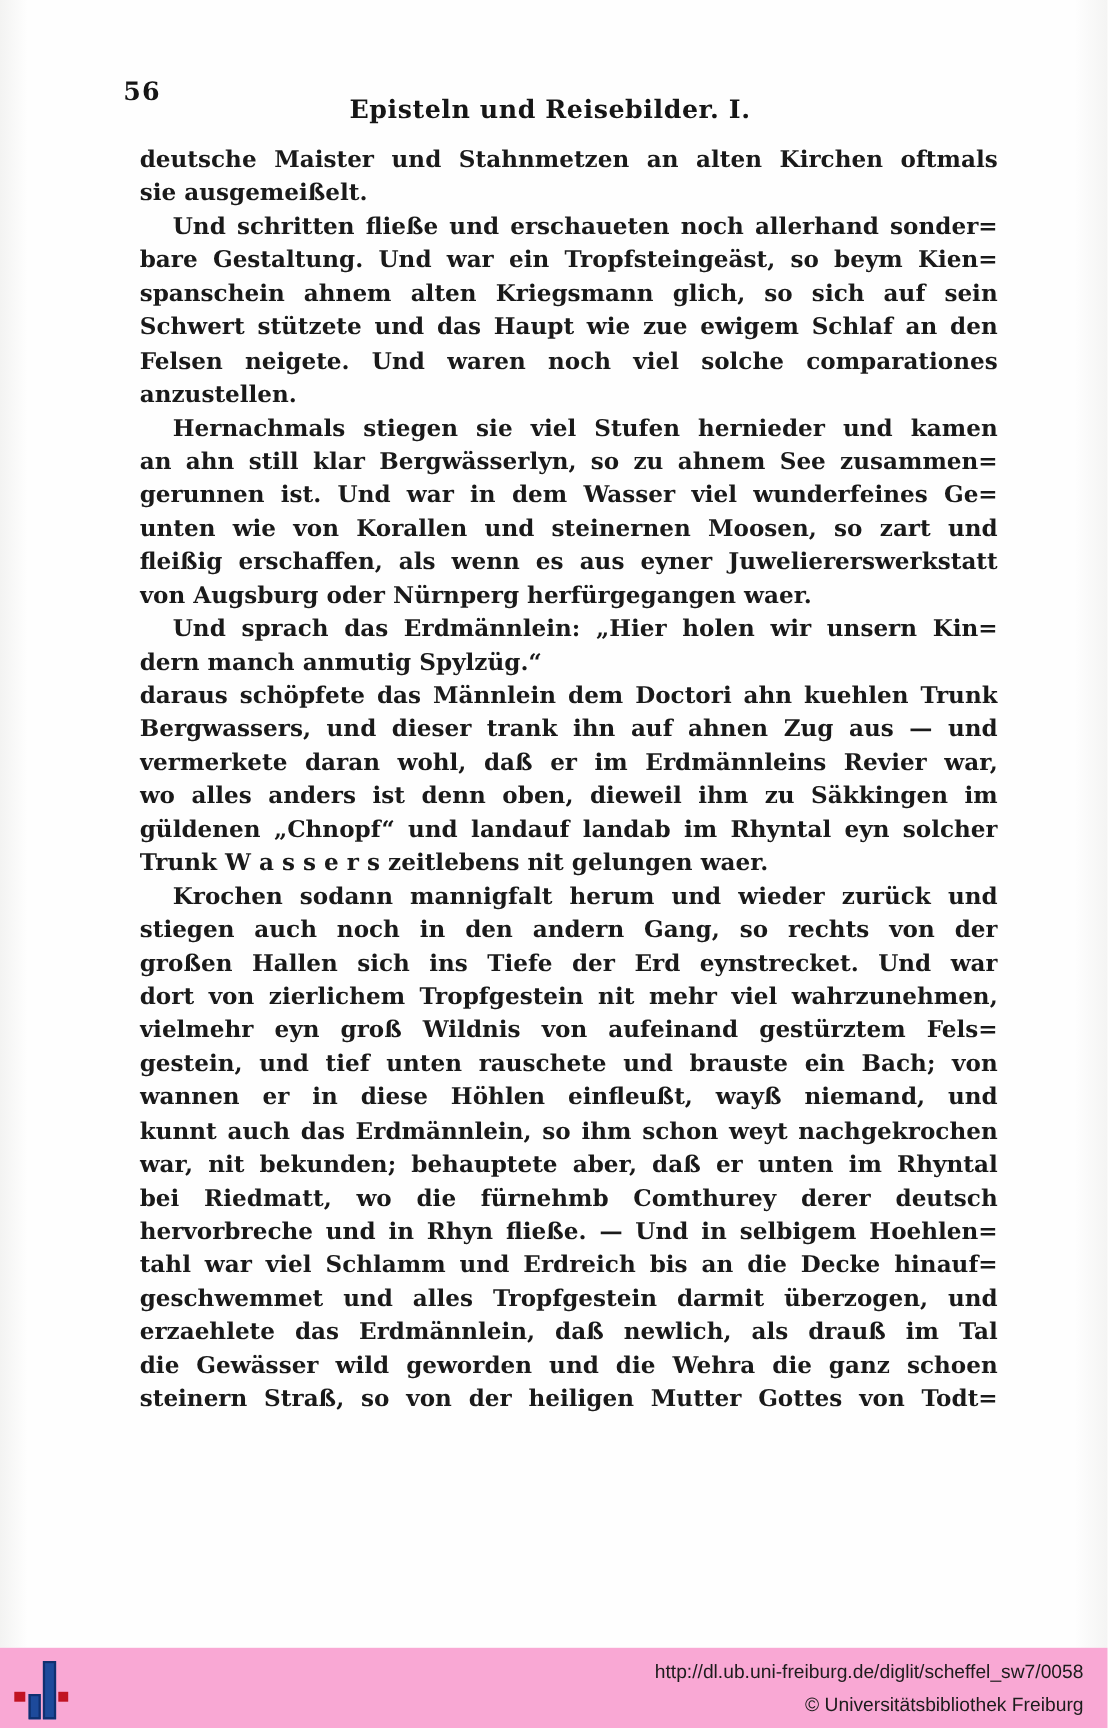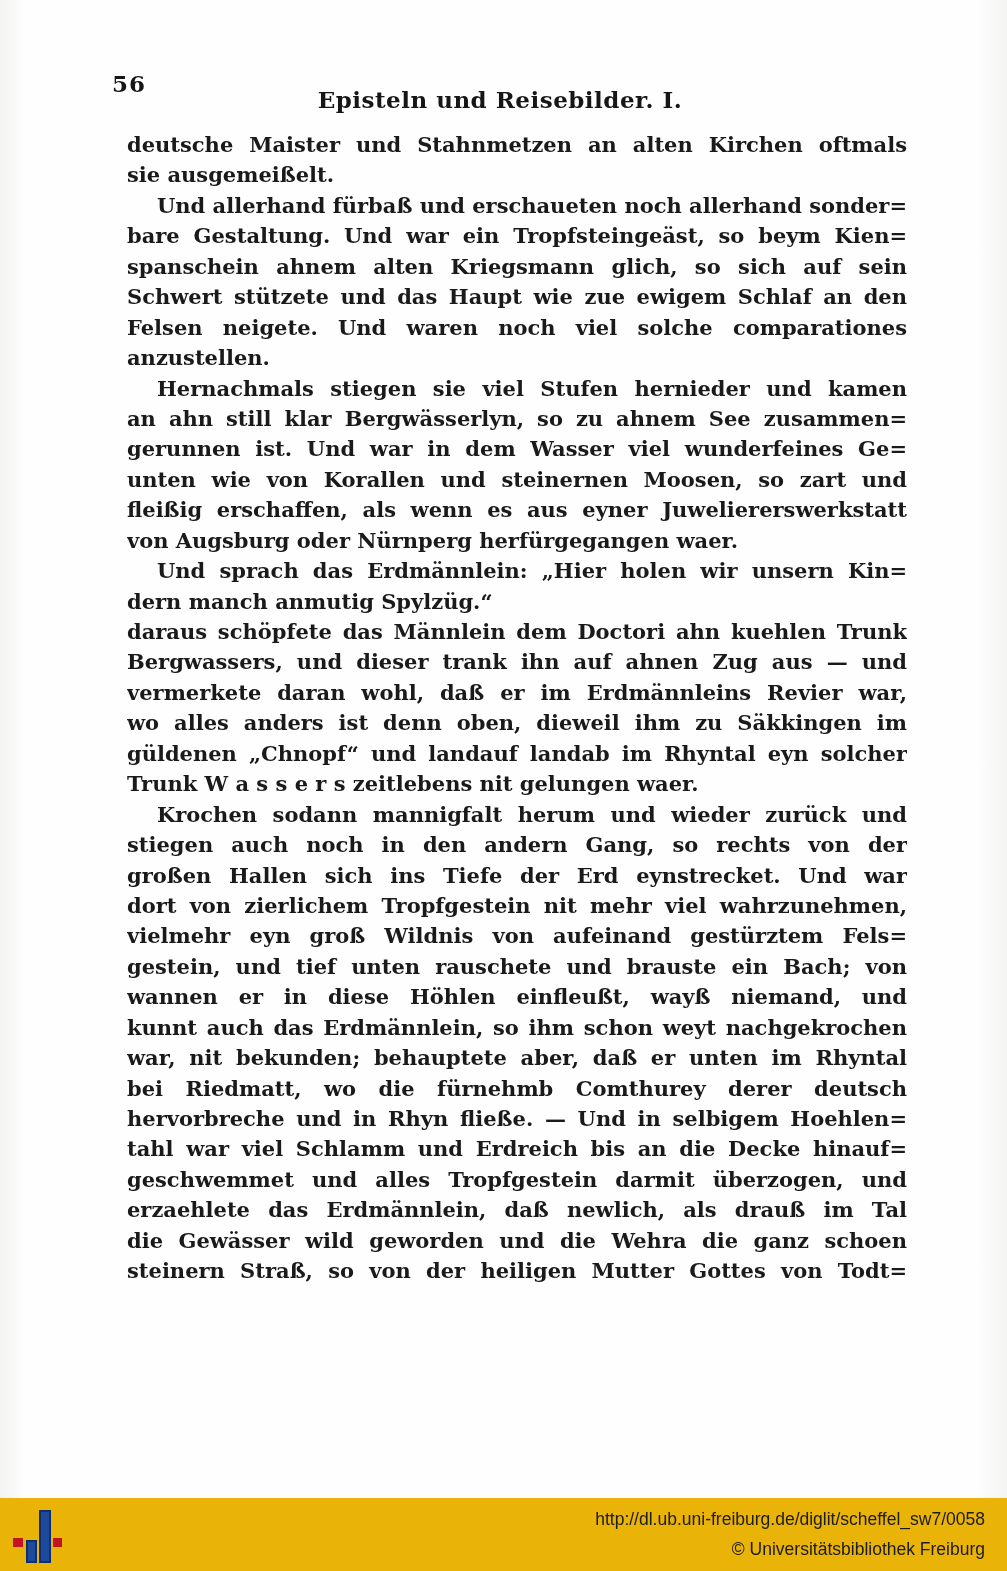--- a/index.html
+++ b/index.html
@@ -77,21 +77,21 @@
       <span class="page-number">56</span>
       <span class="running-title">Episteln und Reisebilder.  I.</span>
     </div>
 
     <div class="text-block" id="text-block">
         <div class="paragraph">
           <div class="text-line">deutsche Maister und Stahnmetzen an alten Kirchen oftmals</div>
           <div class="text-line no-justify">sie ausgemeißelt.</div>
         </div>
         <div class="paragraph">
-          <div class="text-line indent">Und allerhand fürbaß und erschaueten noch allerhand sonder=</div>
+          <div class="text-line indent">Und schritten fließe und erschaueten noch allerhand sonder=</div>
           <div class="text-line">bare Gestaltung.  Und war ein Tropfsteingeäst, so beym Kien=</div>
           <div class="text-line">spanschein ahnem alten Kriegsmann glich, so sich auf sein</div>
           <div class="text-line">Schwert stützete und das Haupt wie zue ewigem Schlaf an den</div>
           <div class="text-line">Felsen neigete.  Und waren noch viel solche comparationes</div>
           <div class="text-line no-justify">anzustellen.</div>
         </div>
         <div class="paragraph">
           <div class="text-line indent">Hernachmals stiegen sie viel Stufen hernieder und kamen</div>
           <div class="text-line">an ahn still klar Bergwässerlyn, so zu ahnem See zusammen=</div>
           <div class="text-line">gerunnen ist.  Und war in dem Wasser viel wunderfeines Ge=</div>
@@ -126,21 +126,21 @@
           <div class="text-line">tahl war viel Schlamm und Erdreich bis an die Decke hinauf=</div>
           <div class="text-line">geschwemmet und alles Tropfgestein darmit überzogen, und</div>
           <div class="text-line">erzaehlete das Erdmännlein, daß newlich, als drauß im Tal</div>
           <div class="text-line">die Gewässer wild geworden und die Wehra die ganz schoen</div>
           <div class="text-line">steinern Straß, so von der heiligen Mutter Gottes von Todt=</div>
         </div>
       </div>
 
   </div>
 
-  <div class="footer" style="background: #eab308;">
+  <div class="footer" style="background: #f9a8d4;">
 
     <div class="ub-logo">
       <div class="bar bar-tall" id="bar-tall" style="background: rgb(29, 74, 155);"></div>
       <div class="bar bar-short" id="bar-short" style="background: rgb(29, 74, 155);"></div>
       <div class="bar sq-left" id="sq-left" style="background: rgb(193, 19, 34);"></div>
       <div class="bar sq-right" id="sq-right" style="background: rgb(193, 19, 34);"></div>
     </div>
 
     <div class="footer-text">
       <span>http://dl.ub.uni-freiburg.de/diglit/scheffel_sw7/0058</span>

